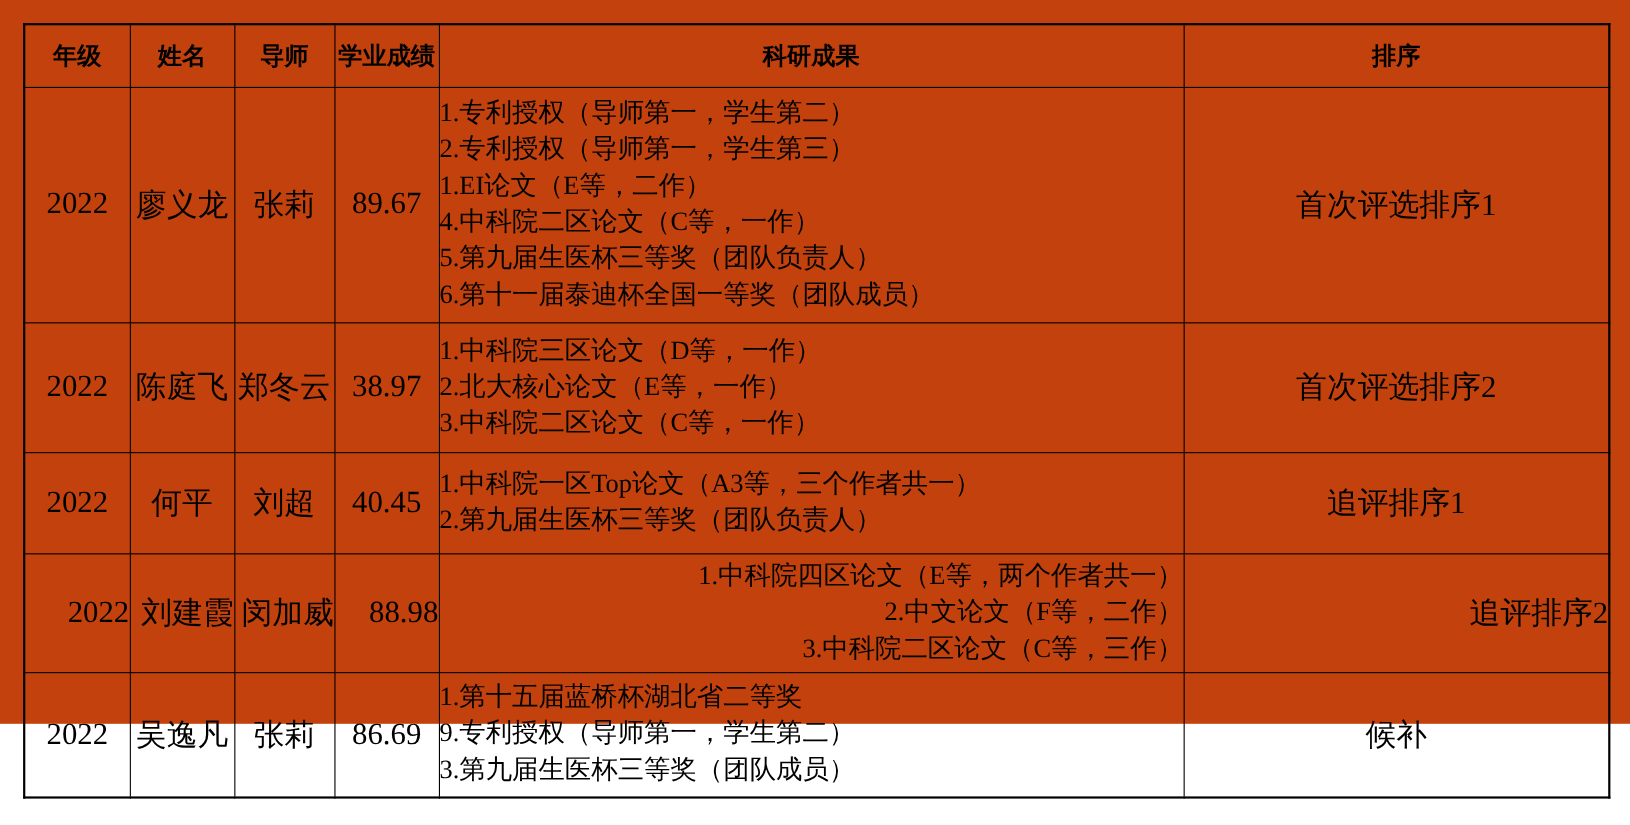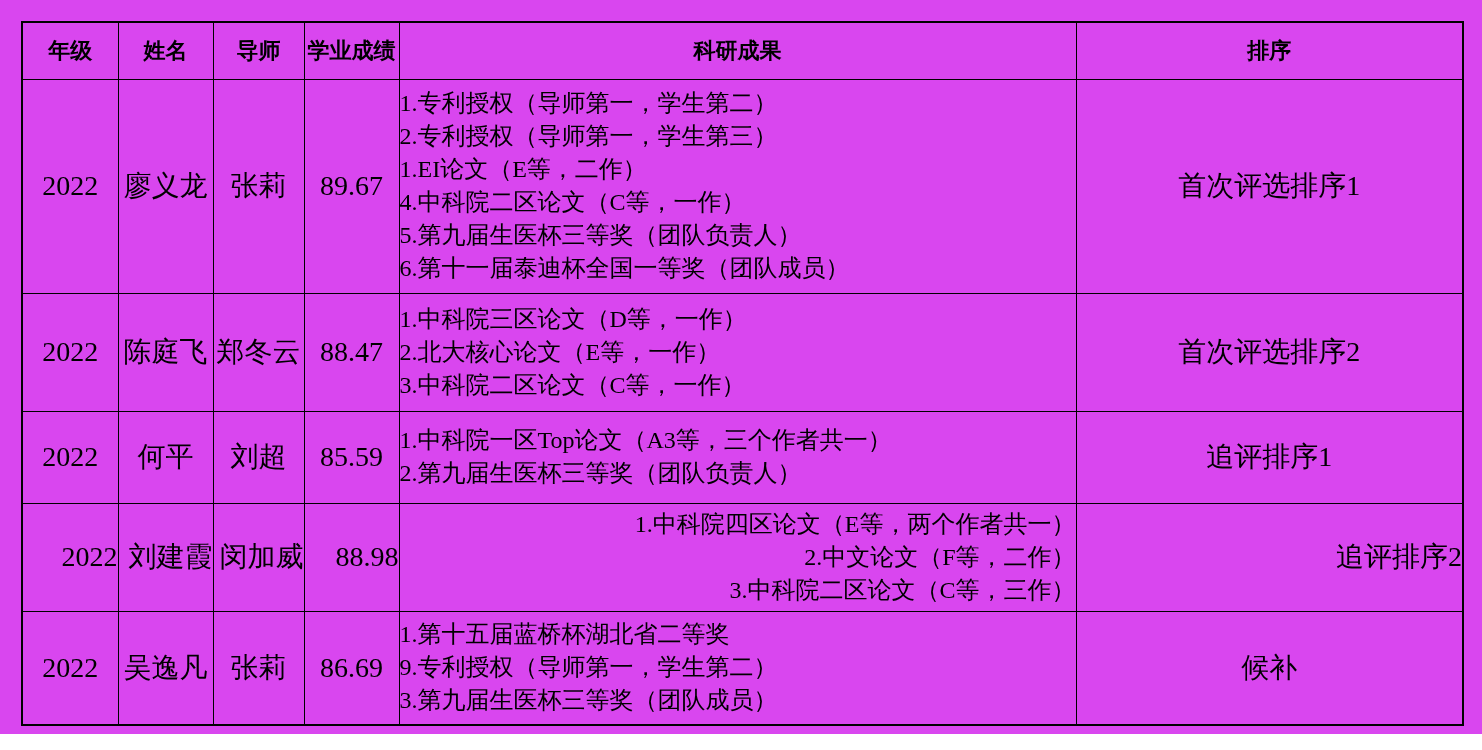--- a/index.html
+++ b/index.html
@@ -6,24 +6,24 @@
     margin: 0;
     padding: 0;
     background: #ffffff;
     width: 1482px;
     height: 750px;
     font-family: "Liberation Serif", "DejaVu Serif", serif;
     color: #000000;
   }
   .page {
     width: 1482px;
-    height: 734px;
+    height: 658px;
     box-sizing: border-box;
     padding: 21px 20px 0 21px;
-    background: #d946ef;
+    background: #c2410c;
   }
   table.results-table {
     border-collapse: collapse;
     table-layout: fixed;
     width: 1441px;
     border: 2px solid #000000;
   }
   table.results-table th,
   table.results-table td {
     border: 1px solid #000000;
@@ -93,33 +93,33 @@
           <div class="line">4.中科院二区论文（C等，一作）</div>
           <div class="line">5.第九届生医杯三等奖（团队负责人）</div>
           <div class="line">6.第十一届泰迪杯全国一等奖（团队成员）</div>
         </td>
         <td class="c">首次评选排序1</td>
       </tr>
       <tr class="r2">
         <td class="c">2022</td>
         <td class="c">陈庭飞</td>
         <td class="c">郑冬云</td>
-        <td class="c">88.47</td>
+        <td class="c">38.97</td>
         <td class="ach">
           <div class="line">1.中科院三区论文（D等，一作）</div>
           <div class="line">2.北大核心论文（E等，一作）</div>
           <div class="line">3.中科院二区论文（C等，一作）</div>
         </td>
         <td class="c">首次评选排序2</td>
       </tr>
       <tr class="r3">
         <td class="c">2022</td>
         <td class="c">何平</td>
         <td class="c">刘超</td>
-        <td class="c">85.59</td>
+        <td class="c">40.45</td>
         <td class="ach">
           <div class="line">1.中科院一区Top论文（A3等，三个作者共一）</div>
           <div class="line">2.第九届生医杯三等奖（团队负责人）</div>
         </td>
         <td class="c">追评排序1</td>
       </tr>
       <tr class="r4">
         <td class="c">2022</td>
         <td class="c">刘建霞</td>
         <td class="c">闵加威</td>

